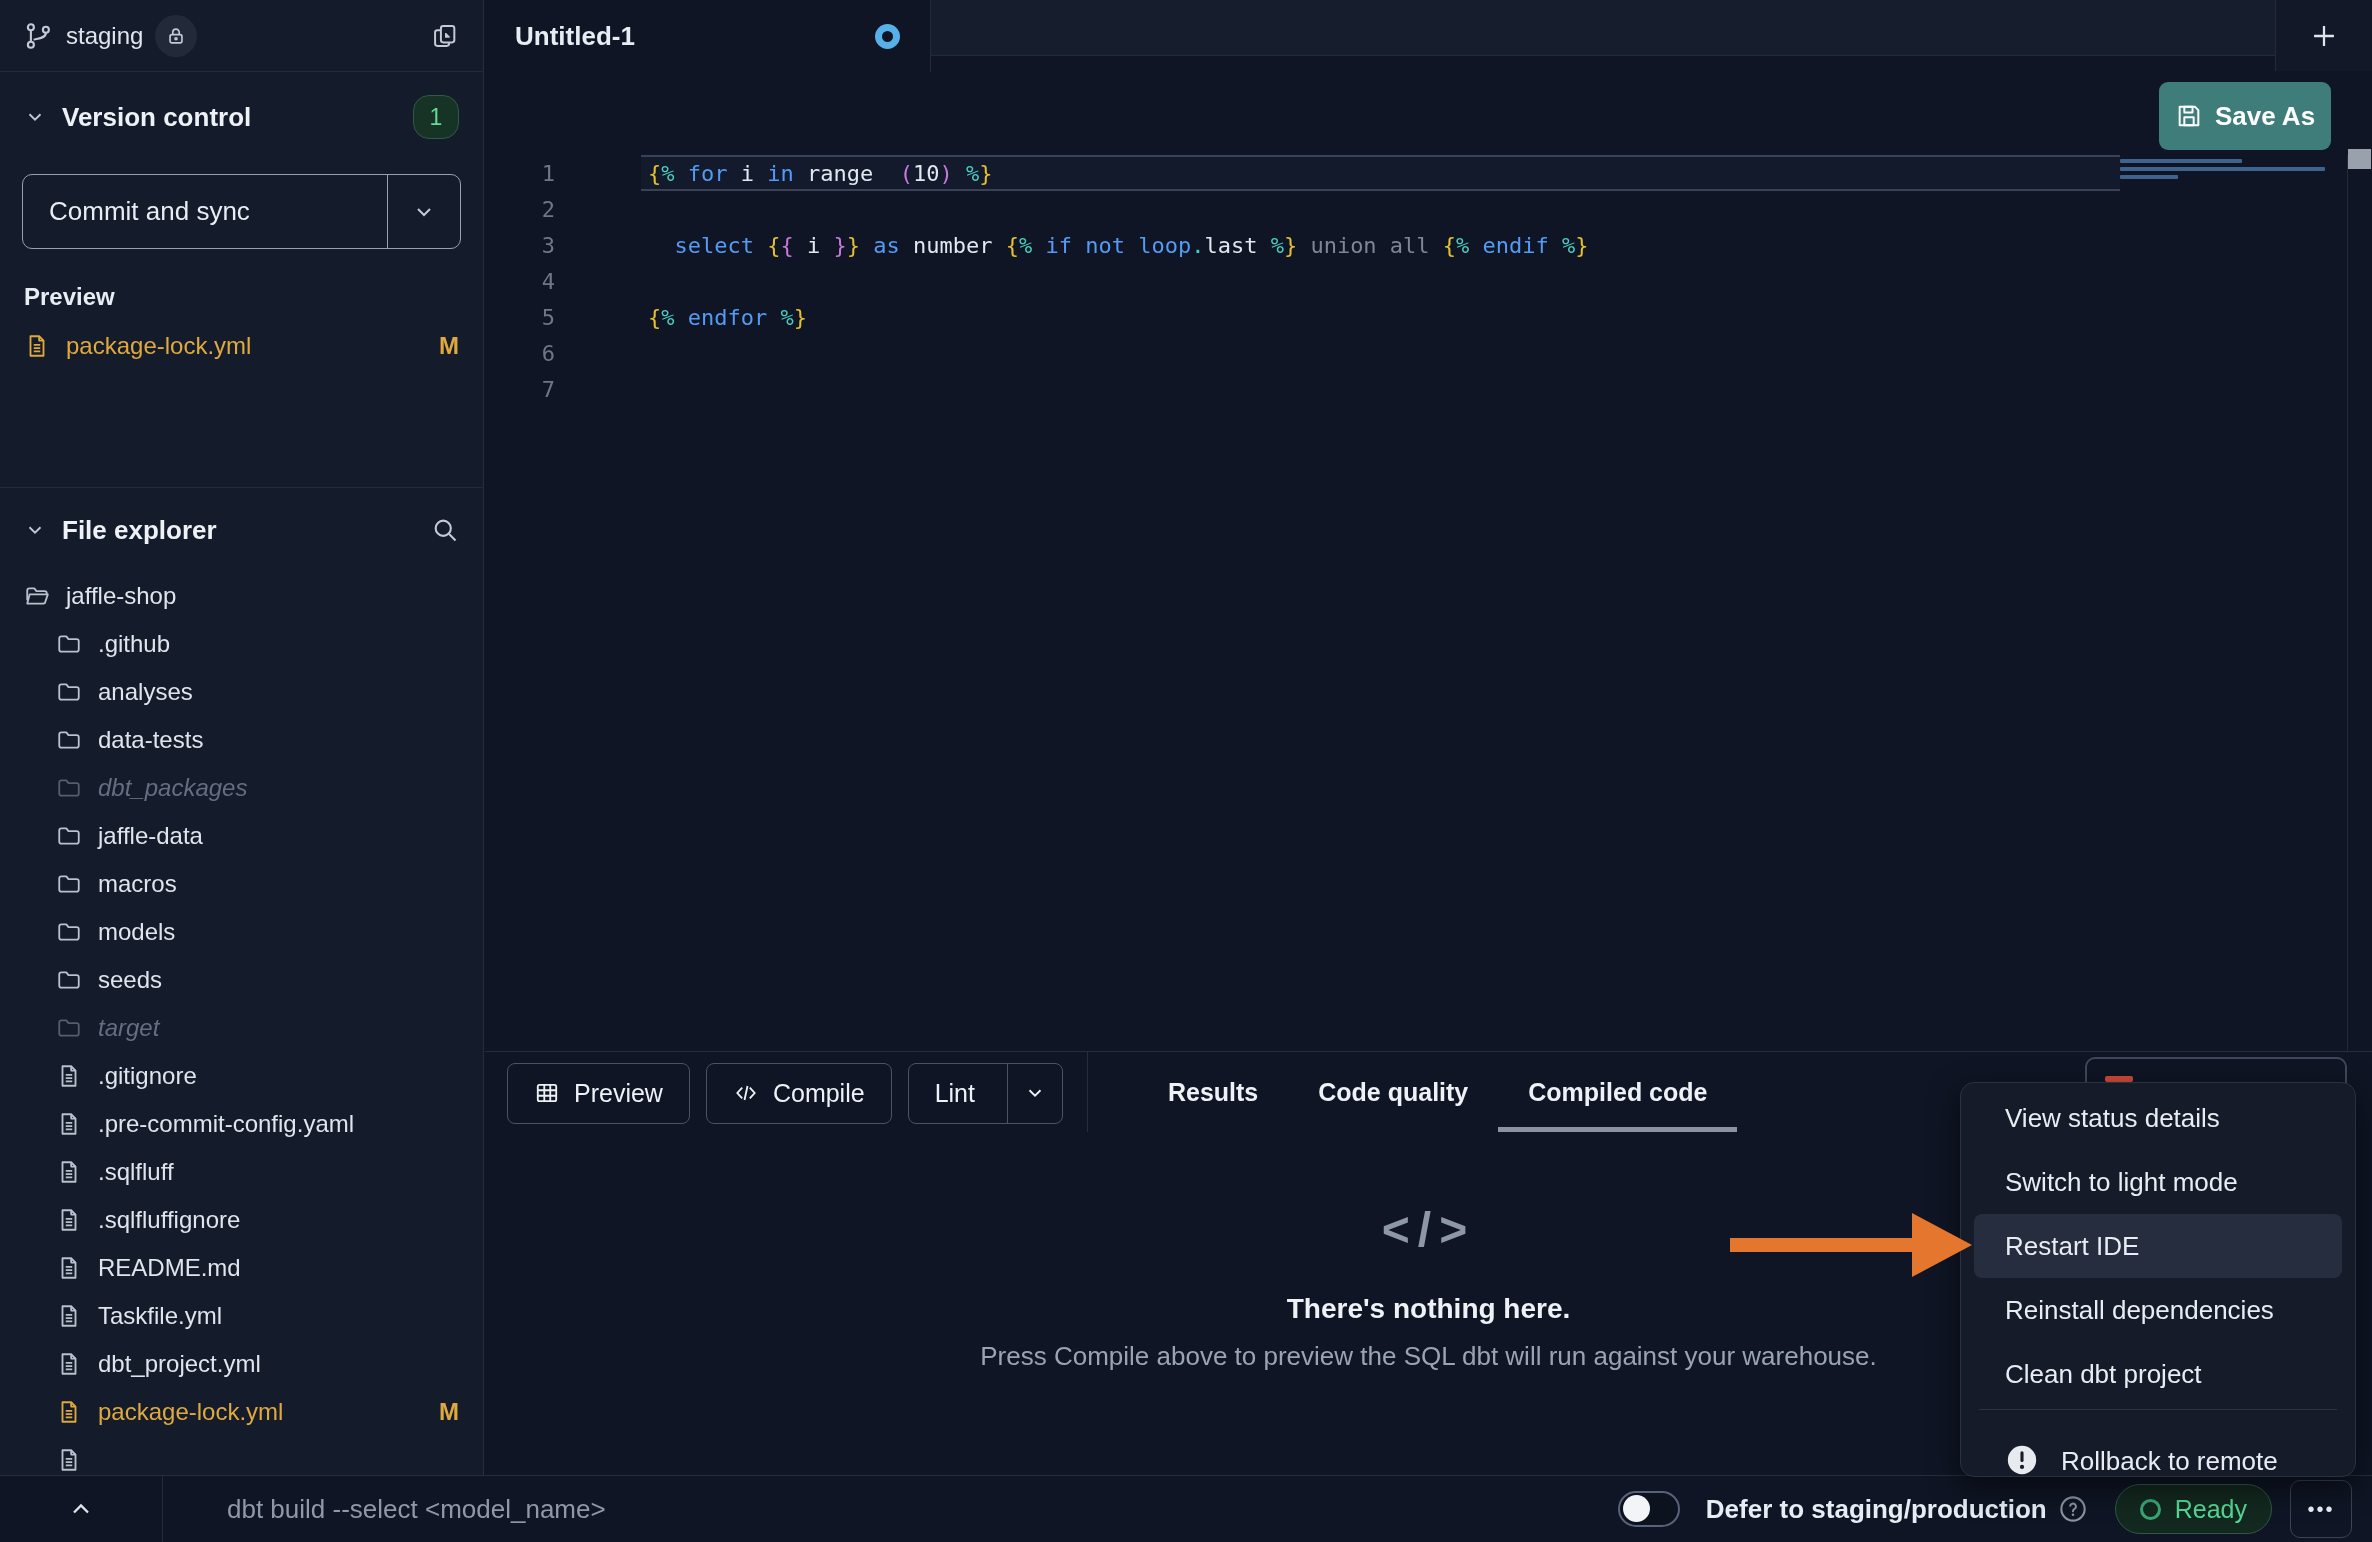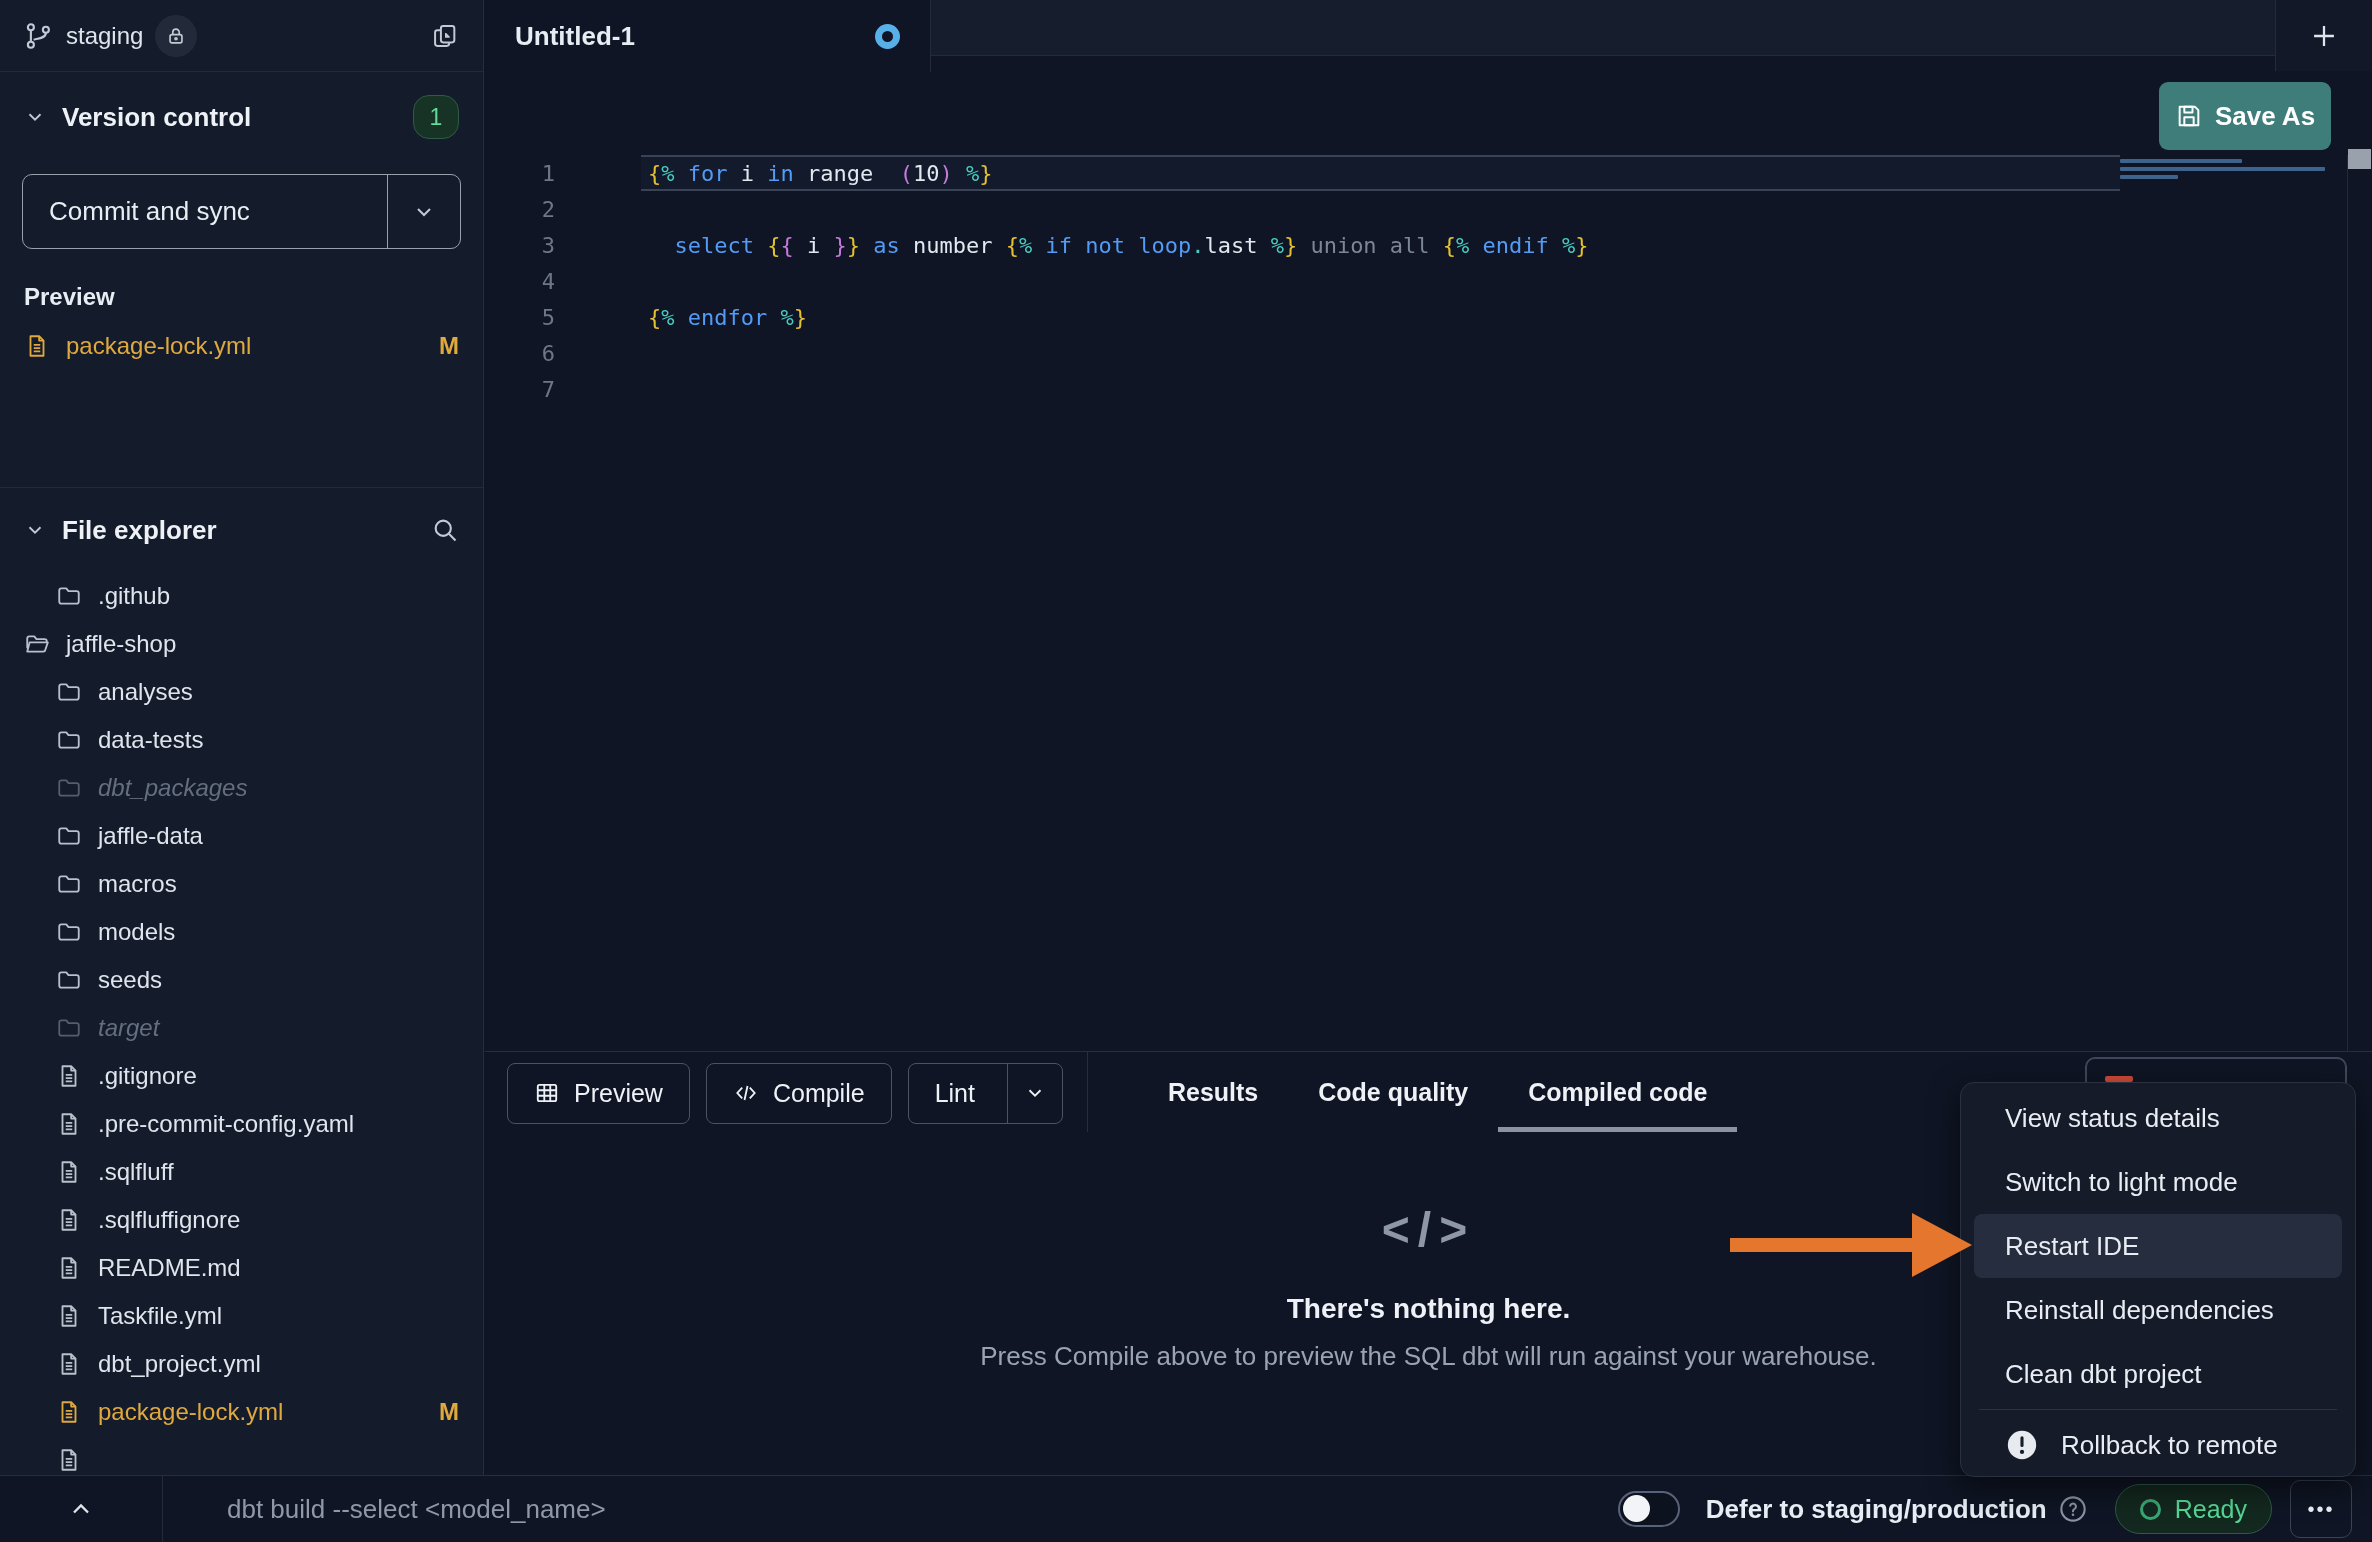--- a/index.html
+++ b/index.html
@@ -93,21 +93,21 @@
   
   #status-btn-partial{position:absolute;left:2085px;top:1057px;width:262px;height:56px;border:2px solid #3f4759;
                       border-radius:10px;box-sizing:border-box;z-index:2;background:#0f1524;}
   #status-btn-partial .frag{position:absolute;left:18px;top:17px;width:28px;height:6px;background:#cf4a38;border-radius:2px;}
   #context-menu{position:absolute;left:1960px;top:1082px;width:396px;height:395px;background:#151b29;border:1px solid #2a3140;
                 border-radius:14px;box-sizing:border-box;z-index:5;box-shadow:0 10px 30px rgba(0,0,0,.55);padding:3px 0;}
   .menu-item{height:64px;margin:0 13px;padding-left:31px;display:flex;align-items:center;font-size:26px;color:#e9edf3;
              border-radius:8px;cursor:pointer;}
   .menu-item.hl{background:#252d3f;}
   #menu-divider{margin:3px 18px;border-top:1.5px solid #2c3444;}
-  #menu-footer{height:64px;margin:0 13px;padding-left:31px;display:flex;align-items:center;gap:22px;font-size:26px;color:#e9edf3;border-radius:8px;cursor:pointer;}
+  #menu-footer{height:64px;margin:0 13px;padding-left:31px;display:flex;align-items:flex-end;gap:22px;font-size:26px;color:#e9edf3;border-radius:8px;cursor:pointer;}
   #pointer-arrow{position:absolute;left:1730px;top:1205px;z-index:6;pointer-events:none;}
 
   
   #statusbar{position:absolute;left:0;top:1475px;right:0;height:67px;background:#0f1524;border-top:1px solid #262e3d;
              display:flex;align-items:center;box-sizing:border-box;}
   #bar-collapse{width:163px;height:100%;border-right:1px solid #232b3a;display:flex;align-items:center;justify-content:center;
                 box-sizing:border-box;cursor:pointer;}
   #cmd-input{margin-left:64px;font-size:26px;color:#8f98a8;cursor:text;}
   #bar-right{margin-left:auto;display:flex;align-items:center;margin-right:20px;}
   #defer-toggle{position:relative;width:62px;height:36px;border-radius:18px;background:#0c121e;border:2px solid #58627a;
@@ -189,32 +189,32 @@
       <span class="section-title">File explorer</span>
       <span id="fe-search">
         <svg class="ic" viewBox="0 0 24 24" width="28" height="28" fill="none" stroke="currentColor" stroke-width="1.8">
             <circle cx="10.5" cy="10.5" r="6.5"></circle>
             <line x1="15.3" y1="15.3" x2="21" y2="21"></line>
           </svg>
       </span>
     </div>
 
     <div id="file-tree">
-        <div class="tree-row" style="padding-left: 56px;">
-          <svg class="ticon" viewBox="0 0 24 24" width="26" height="26" fill="none" stroke="currentColor" stroke-width="1.7" stroke-linejoin="round">
-            <path d="M3 7a2 2 0 0 1 2-2h4.5l2 2.5H19a2 2 0 0 1 2 2V17a2 2 0 0 1-2 2H5a2 2 0 0 1-2-2z"></path>
-          </svg>
-          <span class="lbl">.github</span>
-        </div>
         <div class="tree-row" style="padding-left: 24px;">
           <svg class="ticon" viewBox="0 0 24 24" width="26" height="26" fill="none" stroke="currentColor" stroke-width="1.7" stroke-linejoin="round">
             <path d="M3 16V7a2 2 0 0 1 2-2h4.5l2 2.5H19a2 2 0 0 1 2 2v1"></path>
             <path d="M5.2 10.5H22l-2.3 6.8a2 2 0 0 1-1.9 1.7H3z"></path>
           </svg>
           <span class="lbl">jaffle-shop</span>
+        </div>
+        <div class="tree-row" style="padding-left: 56px;">
+          <svg class="ticon" viewBox="0 0 24 24" width="26" height="26" fill="none" stroke="currentColor" stroke-width="1.7" stroke-linejoin="round">
+            <path d="M3 7a2 2 0 0 1 2-2h4.5l2 2.5H19a2 2 0 0 1 2 2V17a2 2 0 0 1-2 2H5a2 2 0 0 1-2-2z"></path>
+          </svg>
+          <span class="lbl">.github</span>
         </div>
         <div class="tree-row" style="padding-left: 56px;">
           <svg class="ticon" viewBox="0 0 24 24" width="26" height="26" fill="none" stroke="currentColor" stroke-width="1.7" stroke-linejoin="round">
             <path d="M3 7a2 2 0 0 1 2-2h4.5l2 2.5H19a2 2 0 0 1 2 2V17a2 2 0 0 1-2 2H5a2 2 0 0 1-2-2z"></path>
           </svg>
           <span class="lbl">analyses</span>
         </div>
         <div class="tree-row" style="padding-left: 56px;">
           <svg class="ticon" viewBox="0 0 24 24" width="26" height="26" fill="none" stroke="currentColor" stroke-width="1.7" stroke-linejoin="round">
             <path d="M3 7a2 2 0 0 1 2-2h4.5l2 2.5H19a2 2 0 0 1 2 2V17a2 2 0 0 1-2 2H5a2 2 0 0 1-2-2z"></path>

